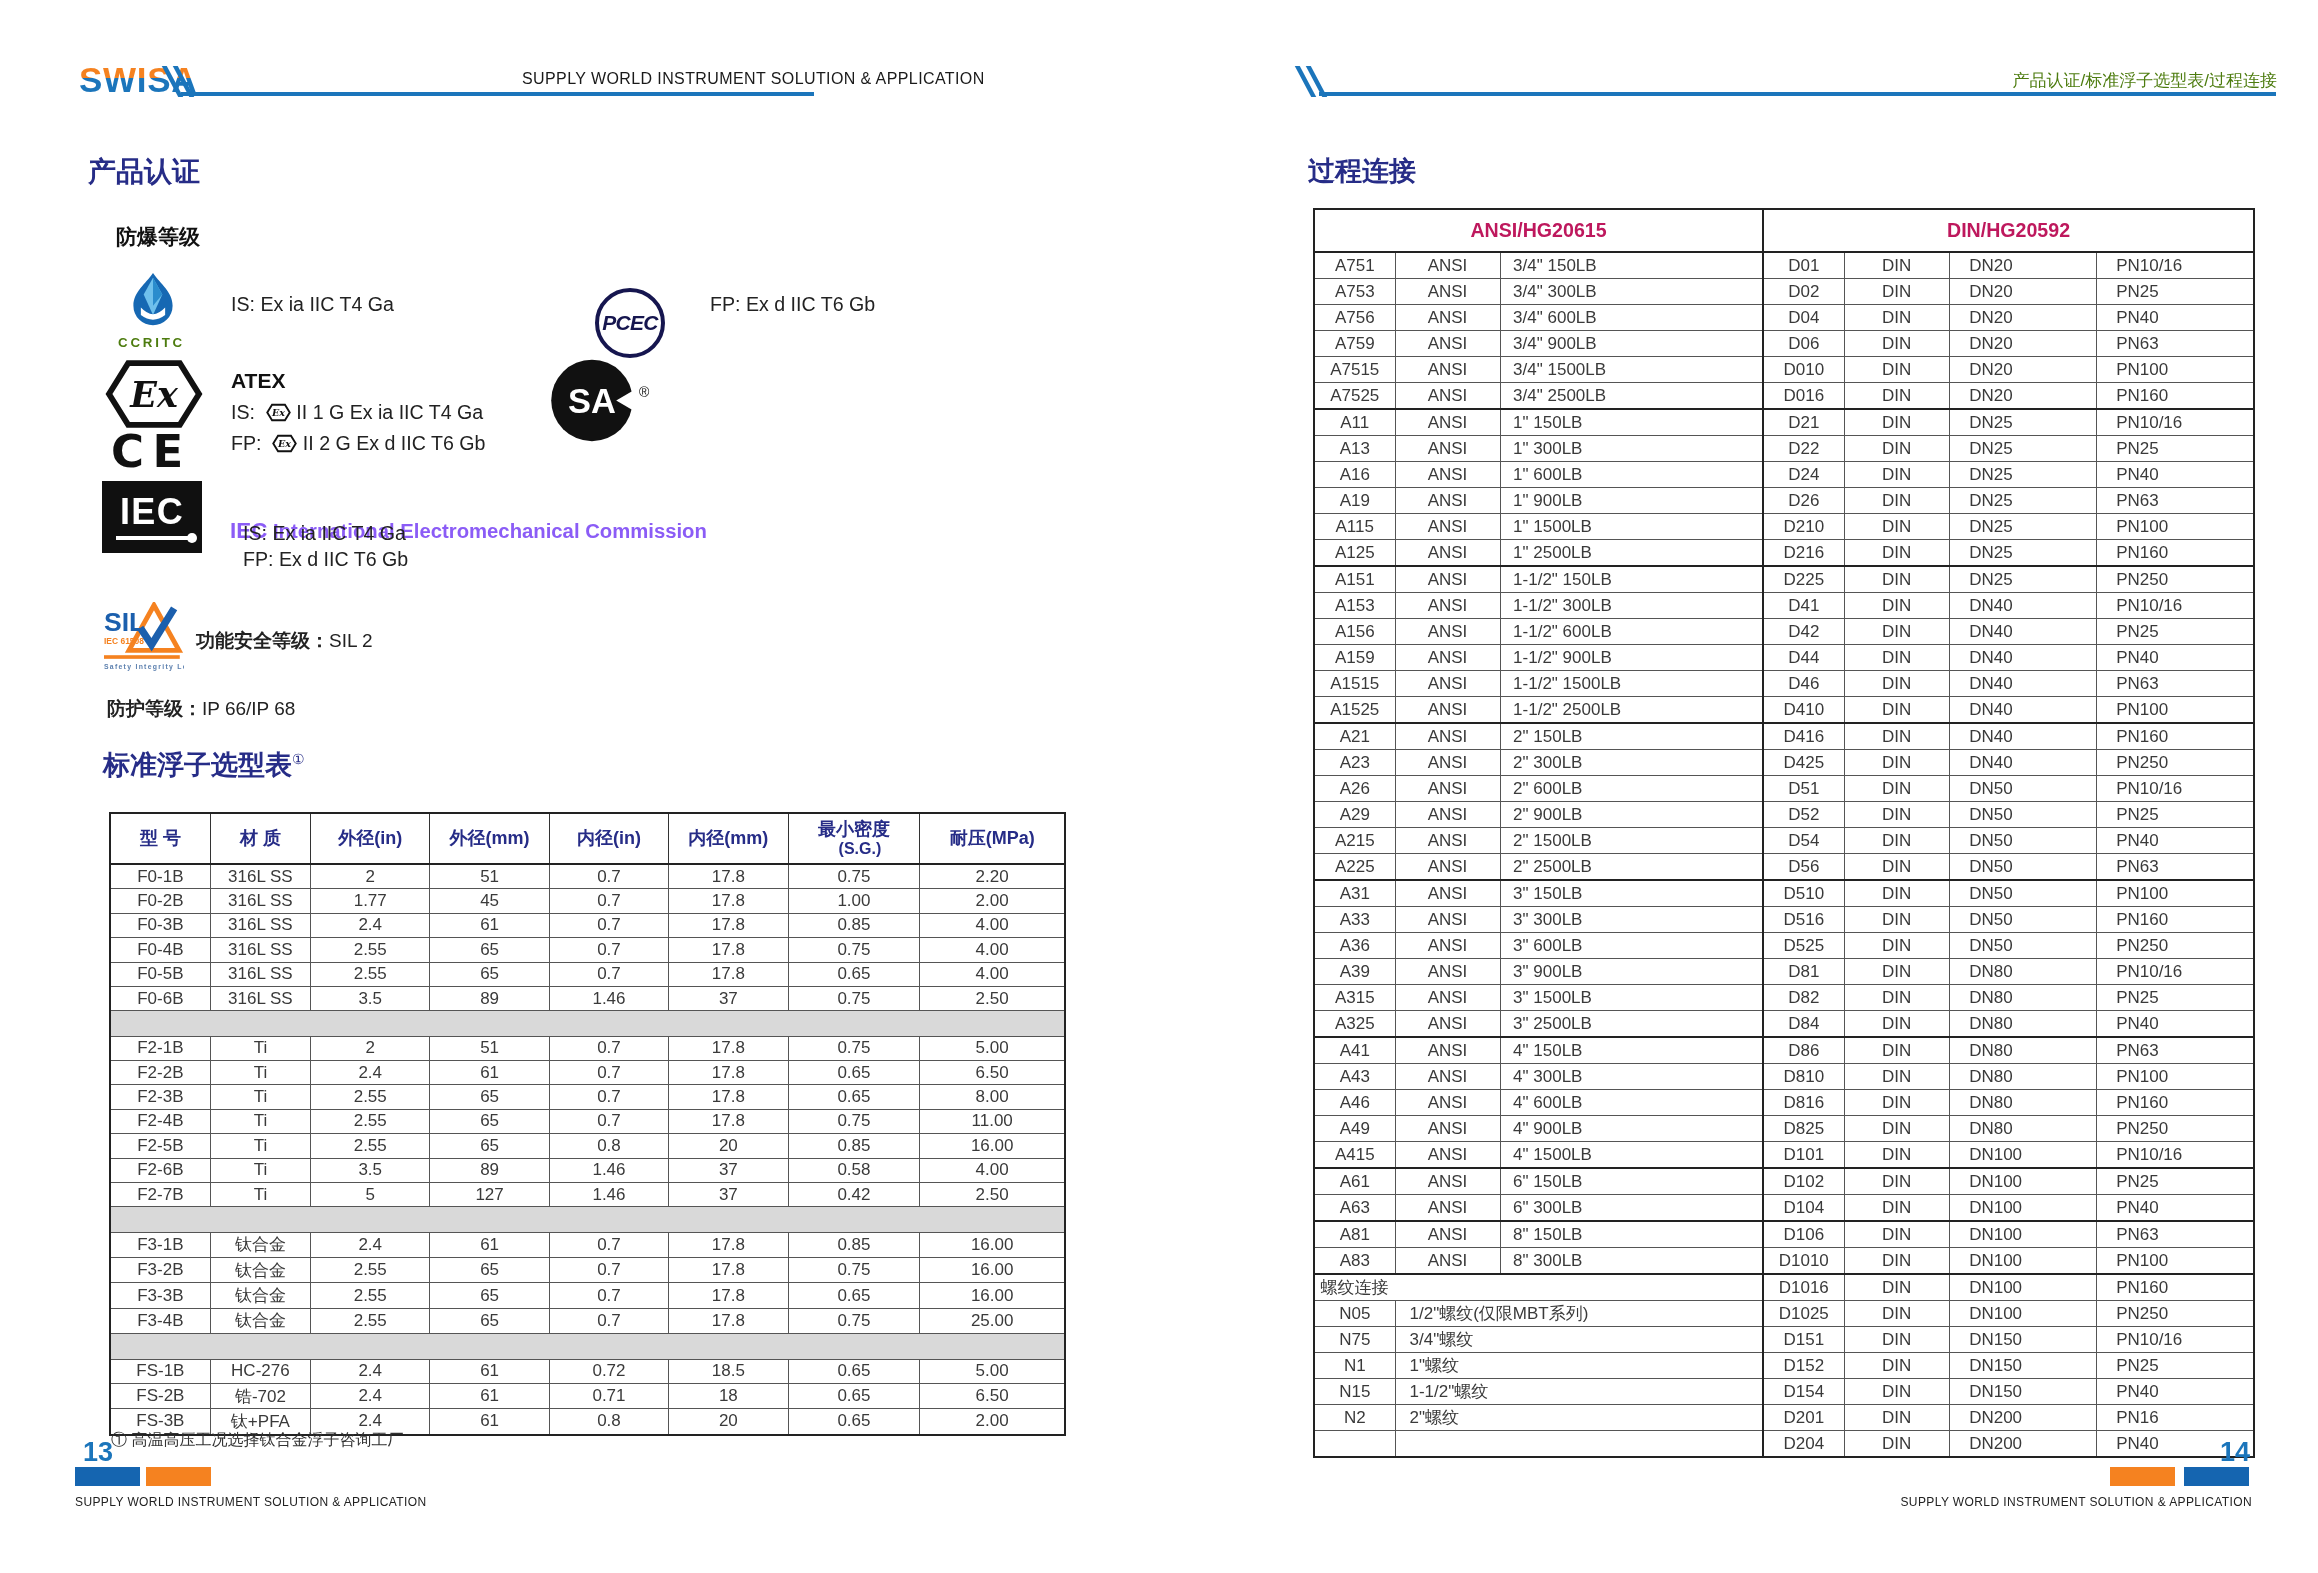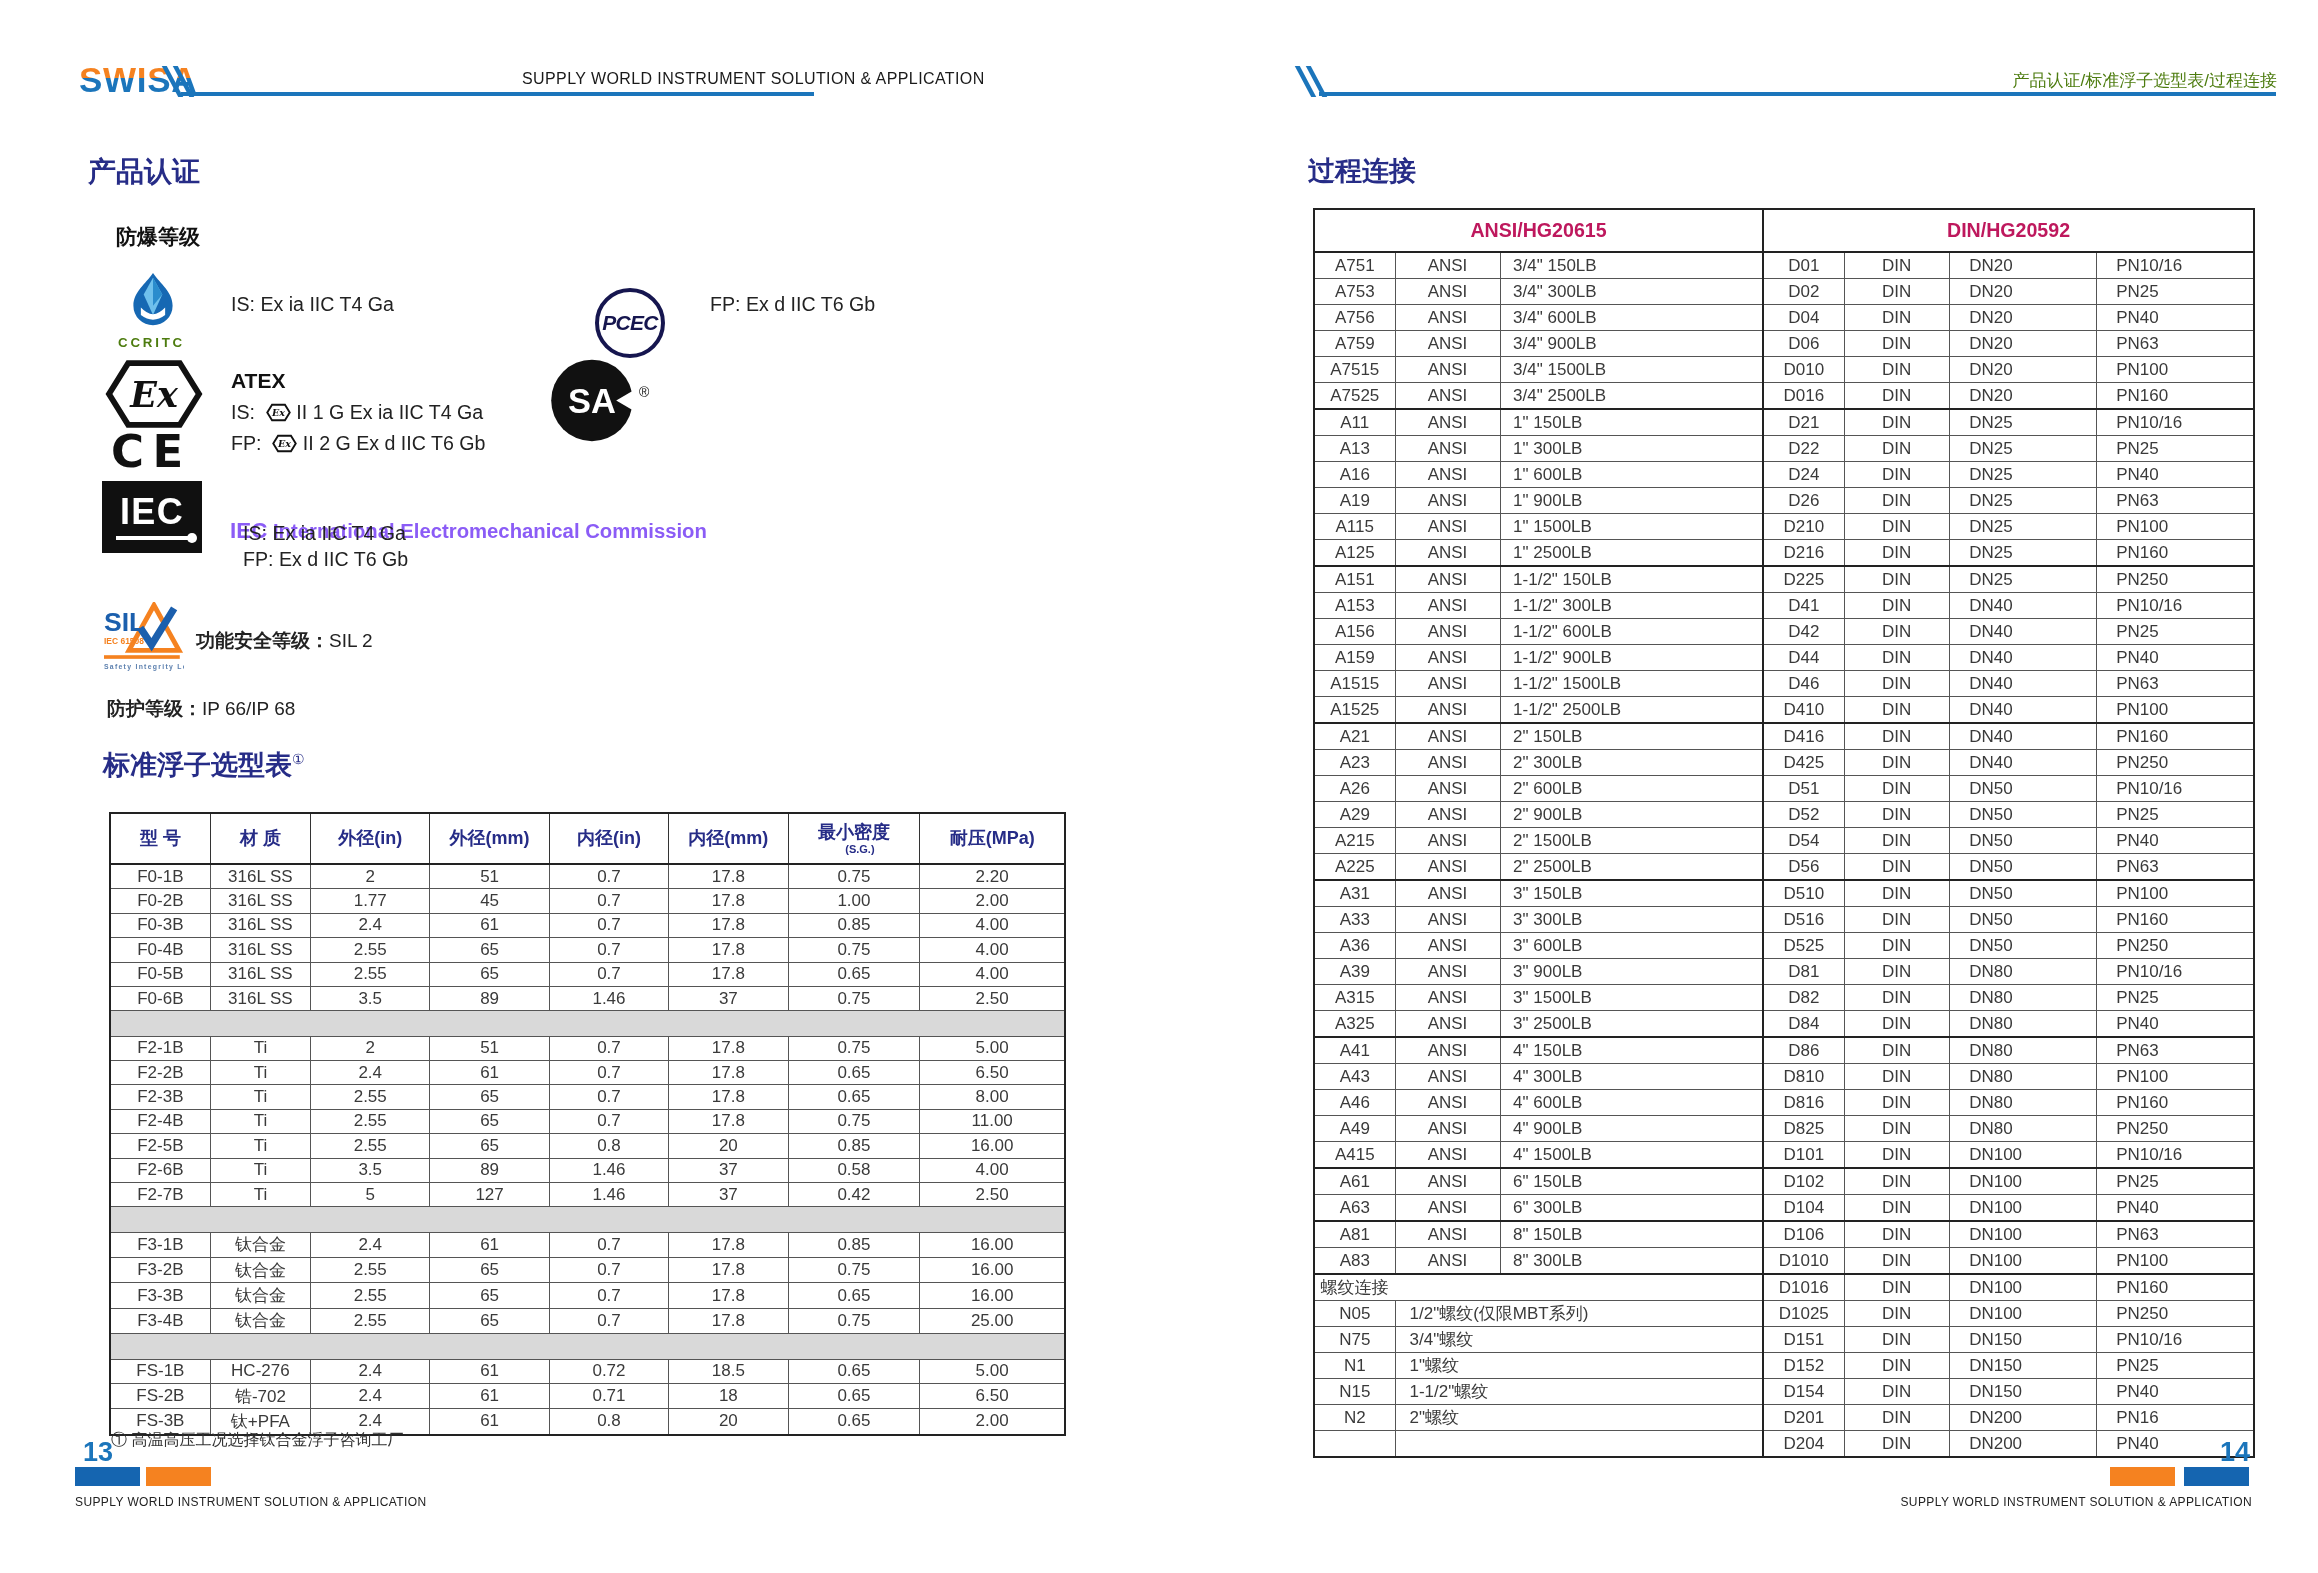--- a/index.html
+++ b/index.html
@@ -37,21 +37,21 @@
   .iecbar i{position:absolute;right:-8.4px;top:-2.8px;width:9.8px;height:9.8px;border-radius:50%;background:#fff;}
   .csareg{font-size:14px;color:#111;}
 
   
   table{border-collapse:collapse;table-layout:fixed;background:#fff;}
   #ft{width:957px;border:2.1px solid #222;}
   #ft th{border:1.4px solid #333;border-bottom:2.1px solid #222;color:#262c87;font-size:18px;font-weight:bold;
          height:49px;padding:0 1.4px;line-height:1.15;}
   #ft td{border:1.1px solid #555;height:22px;font-size:17px;color:#3a3a3a;text-align:center;padding:0.7px 1.4px;}
   #ft tr.sep td{background:#d9d9d9;height:23px;}
-  #ft .sub{font-size:11px;padding-left:12px;}
+  #ft .sub{font-size:16px;padding-left:12px;}
 
   #proc{width:940px;border:2.1px solid #222;}
   #proc th{border:2.1px solid #222;color:#be185d;font-size:19.6px;font-weight:bold;height:39px;}
   #proc td{border:1.1px solid #555;height:25px;font-size:17px;color:#3a3a3a;padding:0;white-space:nowrap;overflow:hidden;}
   #proc tr.g td{border-bottom:2.1px solid #222;}
   .pc-code,.pc-std,.pc-dcode,.pc-ddin{text-align:center;}
   .pc-spec{text-align:left;padding-left:12.6px !important;}
   .pc-span{text-align:left;padding-left:5.6px !important;}
   .pc-desc{text-align:left;padding-left:14px !important;}
   .pc-ddn,.pc-dpn{text-align:left;padding-left:19.6px !important;}

